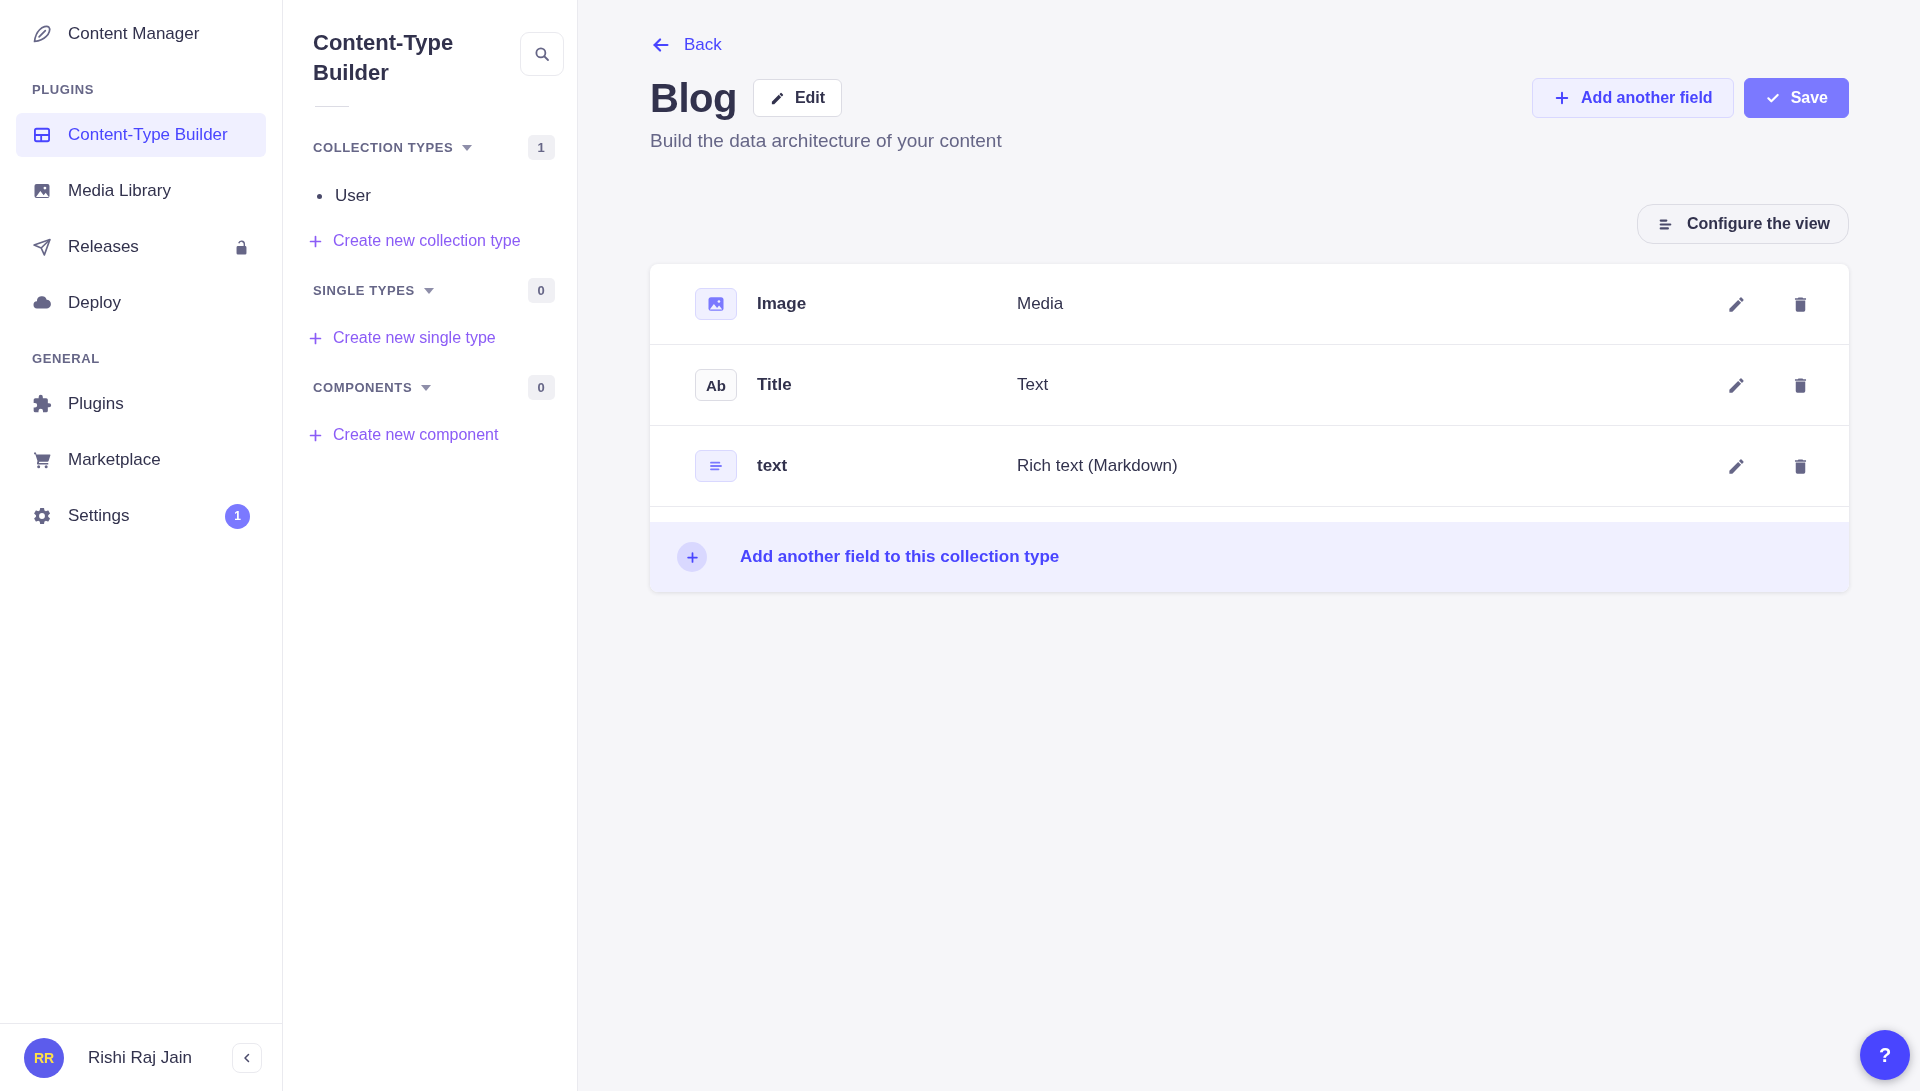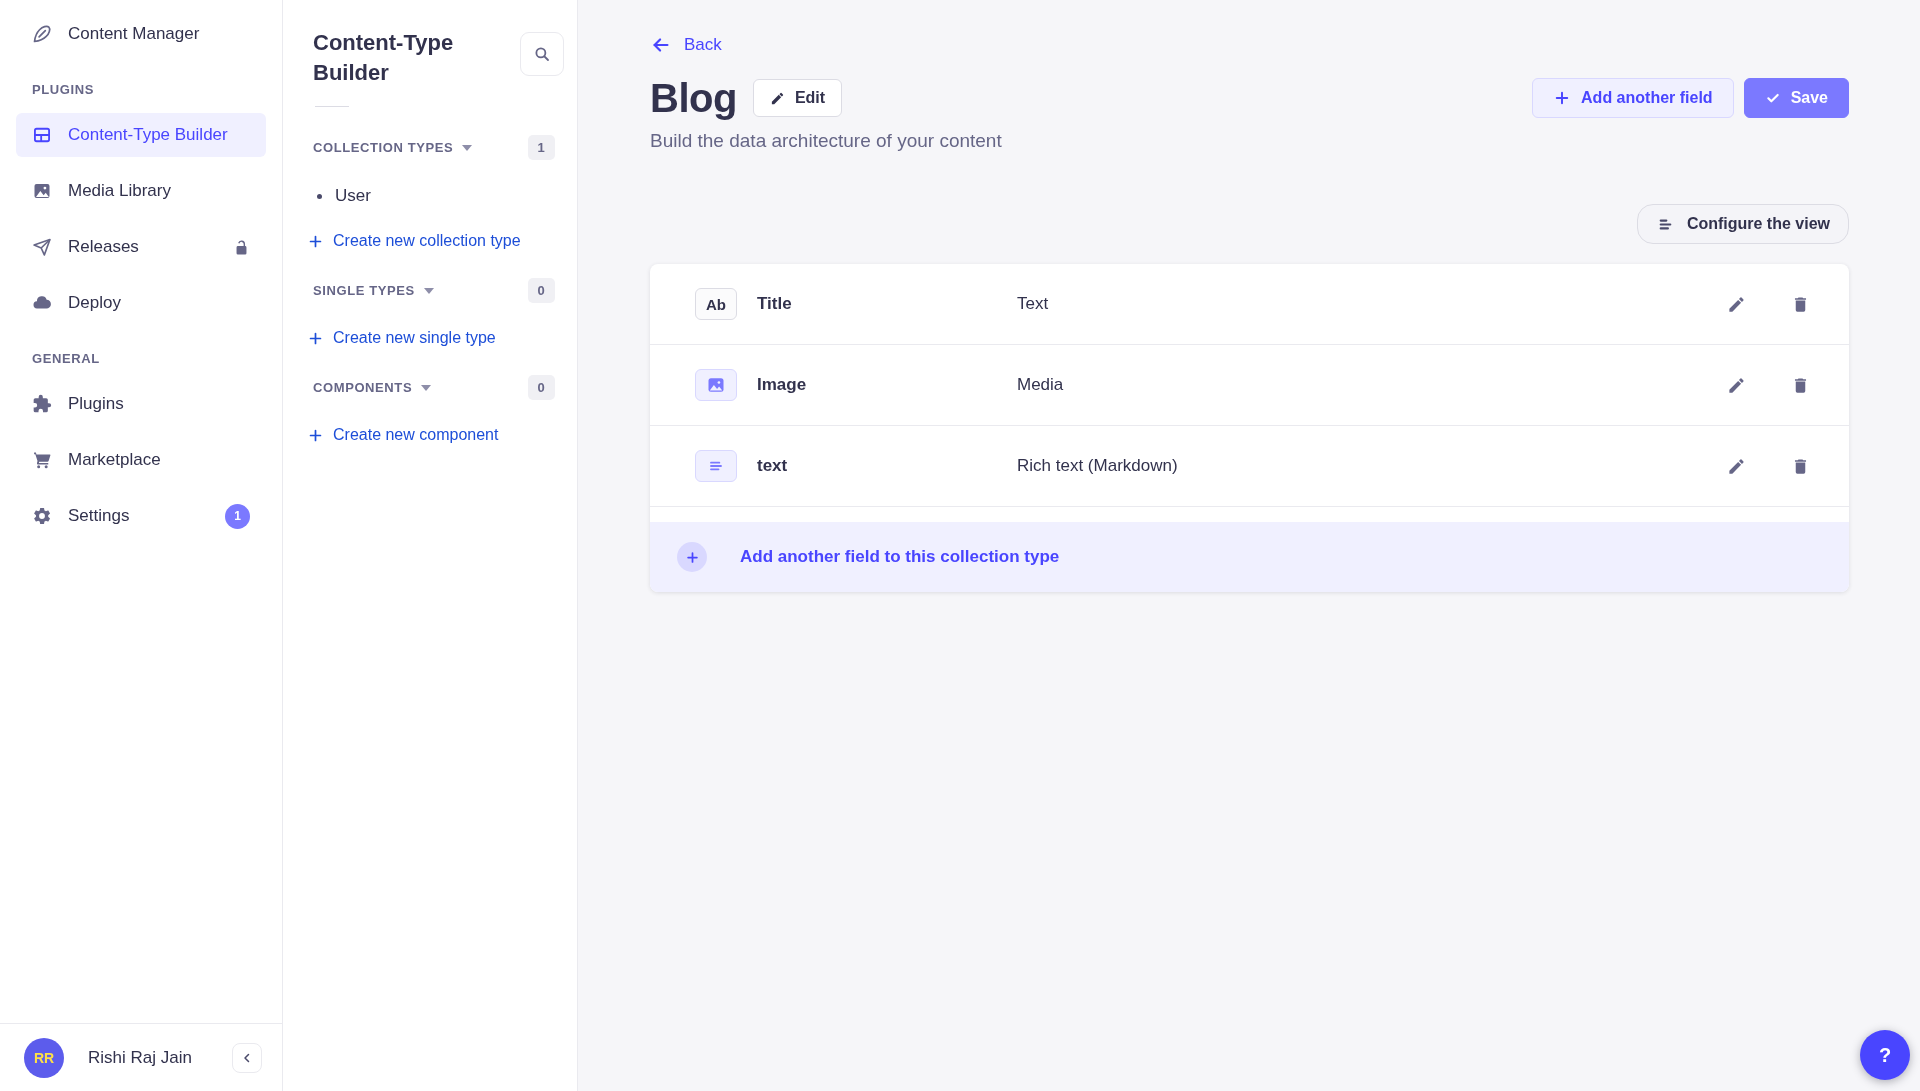--- a/index.html
+++ b/index.html
@@ -89,21 +89,21 @@
     color: #666687; font-size: 13px; font-weight: 600;
     display: flex; align-items: center; justify-content: center;
   }
   .group-item {
     display: flex; align-items: center; gap: 13px;
     margin: 26px 0 0 4px; font-size: 17px; color: #32324d; cursor: pointer;
   }
   .bullet { width: 5px; height: 5px; border-radius: 50%; background: #4a4a6a; }
   .create-link {
     display: flex; align-items: center; gap: 9px;
-    margin: 26px 0 0 -6px; font-size: 16px; color: #1d4ed8; cursor: pointer;
+    margin: 26px 0 0 -6px; font-size: 16px; color: #8b5cf6; cursor: pointer;
   }
   .create-link svg { width: 17px; height: 17px; }
 
   
   .main { flex: 1; padding: 34px 71px 0 72px; position: relative; }
   .back-row {
     display: inline-flex; align-items: center; gap: 12px;
     color: #4945ff; font-size: 17px; font-weight: 500; cursor: pointer;
   }
   .back-row svg { width: 22px; height: 22px; }
@@ -371,38 +371,20 @@
       <svg viewBox="0 0 24 24" fill="none" stroke="currentColor" stroke-width="2.8" stroke-linecap="round">
           <path d="M6 7h7M6 12h12M6 17h9"></path>
         </svg>
       <span>Configure the view</span>
     </button>
   </div>
 
   <section class="card">
 
     <div class="trow">
-      <div class="fbadge text-kind">Ab</div>
-      <div class="fname">Title</div>
-      <div class="ftype">Text</div>
-      <div class="row-actions">
-        <button class="icon-btn">
-          <svg viewBox="0 0 24 24" fill="currentColor">
-              <path d="M3 17.25V21h3.75L17.81 9.94l-3.75-3.75L3 17.25zM20.71 7.04a1 1 0 0 0 0-1.41l-2.34-2.34a1 1 0 0 0-1.41 0l-1.83 1.83 3.75 3.75 1.83-1.83z"></path>
-            </svg>
-        </button>
-        <button class="icon-btn">
-          <svg viewBox="0 0 24 24" fill="currentColor">
-              <path d="M6 19a2 2 0 0 0 2 2h8a2 2 0 0 0 2-2V7H6zM19 4h-3.5l-1-1h-5l-1 1H5v2h14z"></path>
-            </svg>
-        </button>
-      </div>
-    </div>
-
-    <div class="trow">
       <div class="fbadge purple-kind">
         <svg viewBox="0 0 24 24">
           <rect x="3" y="4" width="18" height="16" rx="3" fill="#7b79ff"></rect>
           <circle cx="15.5" cy="9" r="1.6" fill="#f0f0ff"></circle>
           <path d="M4.5 18.5 9.5 12l3.8 4.7 2.4-2.9 3.8 4.7z" fill="#f0f0ff"></path>
         </svg>
       </div>
       <div class="fname">Image</div>
       <div class="ftype">Media</div>
       <div class="row-actions">
@@ -413,20 +395,38 @@
         </button>
         <button class="icon-btn">
           <svg viewBox="0 0 24 24" fill="currentColor">
               <path d="M6 19a2 2 0 0 0 2 2h8a2 2 0 0 0 2-2V7H6zM19 4h-3.5l-1-1h-5l-1 1H5v2h14z"></path>
             </svg>
         </button>
       </div>
     </div>
 
     <div class="trow">
+      <div class="fbadge text-kind">Ab</div>
+      <div class="fname">Title</div>
+      <div class="ftype">Text</div>
+      <div class="row-actions">
+        <button class="icon-btn">
+          <svg viewBox="0 0 24 24" fill="currentColor">
+              <path d="M3 17.25V21h3.75L17.81 9.94l-3.75-3.75L3 17.25zM20.71 7.04a1 1 0 0 0 0-1.41l-2.34-2.34a1 1 0 0 0-1.41 0l-1.83 1.83 3.75 3.75 1.83-1.83z"></path>
+            </svg>
+        </button>
+        <button class="icon-btn">
+          <svg viewBox="0 0 24 24" fill="currentColor">
+              <path d="M6 19a2 2 0 0 0 2 2h8a2 2 0 0 0 2-2V7H6zM19 4h-3.5l-1-1h-5l-1 1H5v2h14z"></path>
+            </svg>
+        </button>
+      </div>
+    </div>
+
+    <div class="trow">
       <div class="fbadge purple-kind">
         <svg viewBox="0 0 24 24" fill="none" stroke="#7b79ff" stroke-width="2.2" stroke-linecap="round">
             <path d="M6 8h10M6 12h12M6 16h9"></path>
           </svg>
       </div>
       <div class="fname">text</div>
       <div class="ftype">Rich text (Markdown)</div>
       <div class="row-actions">
         <button class="icon-btn">
           <svg viewBox="0 0 24 24" fill="currentColor">

